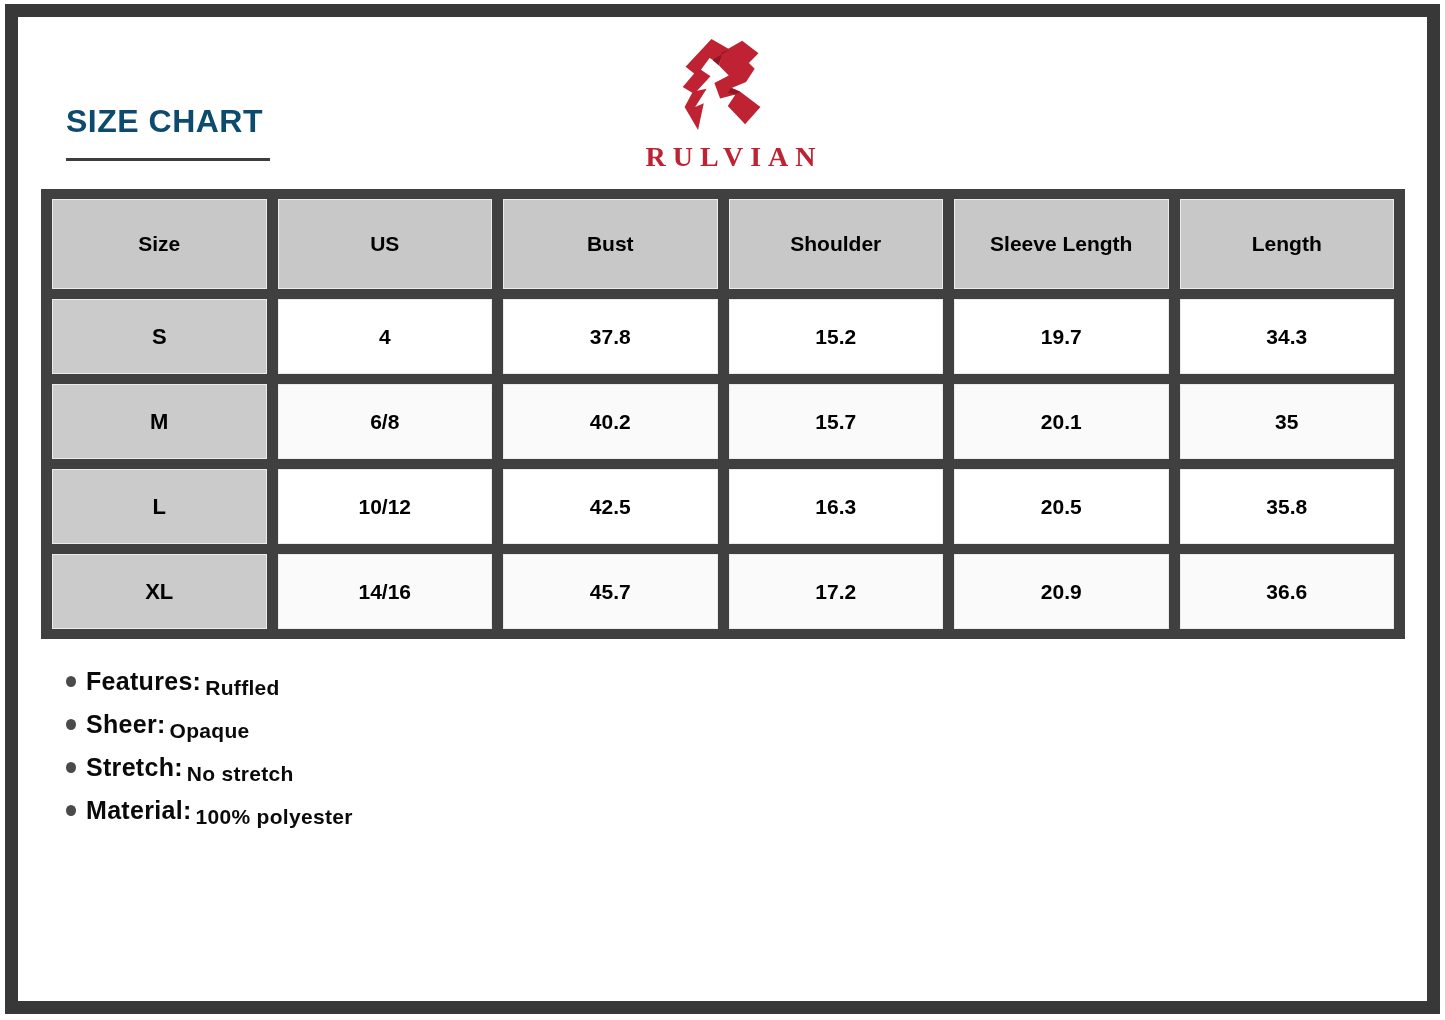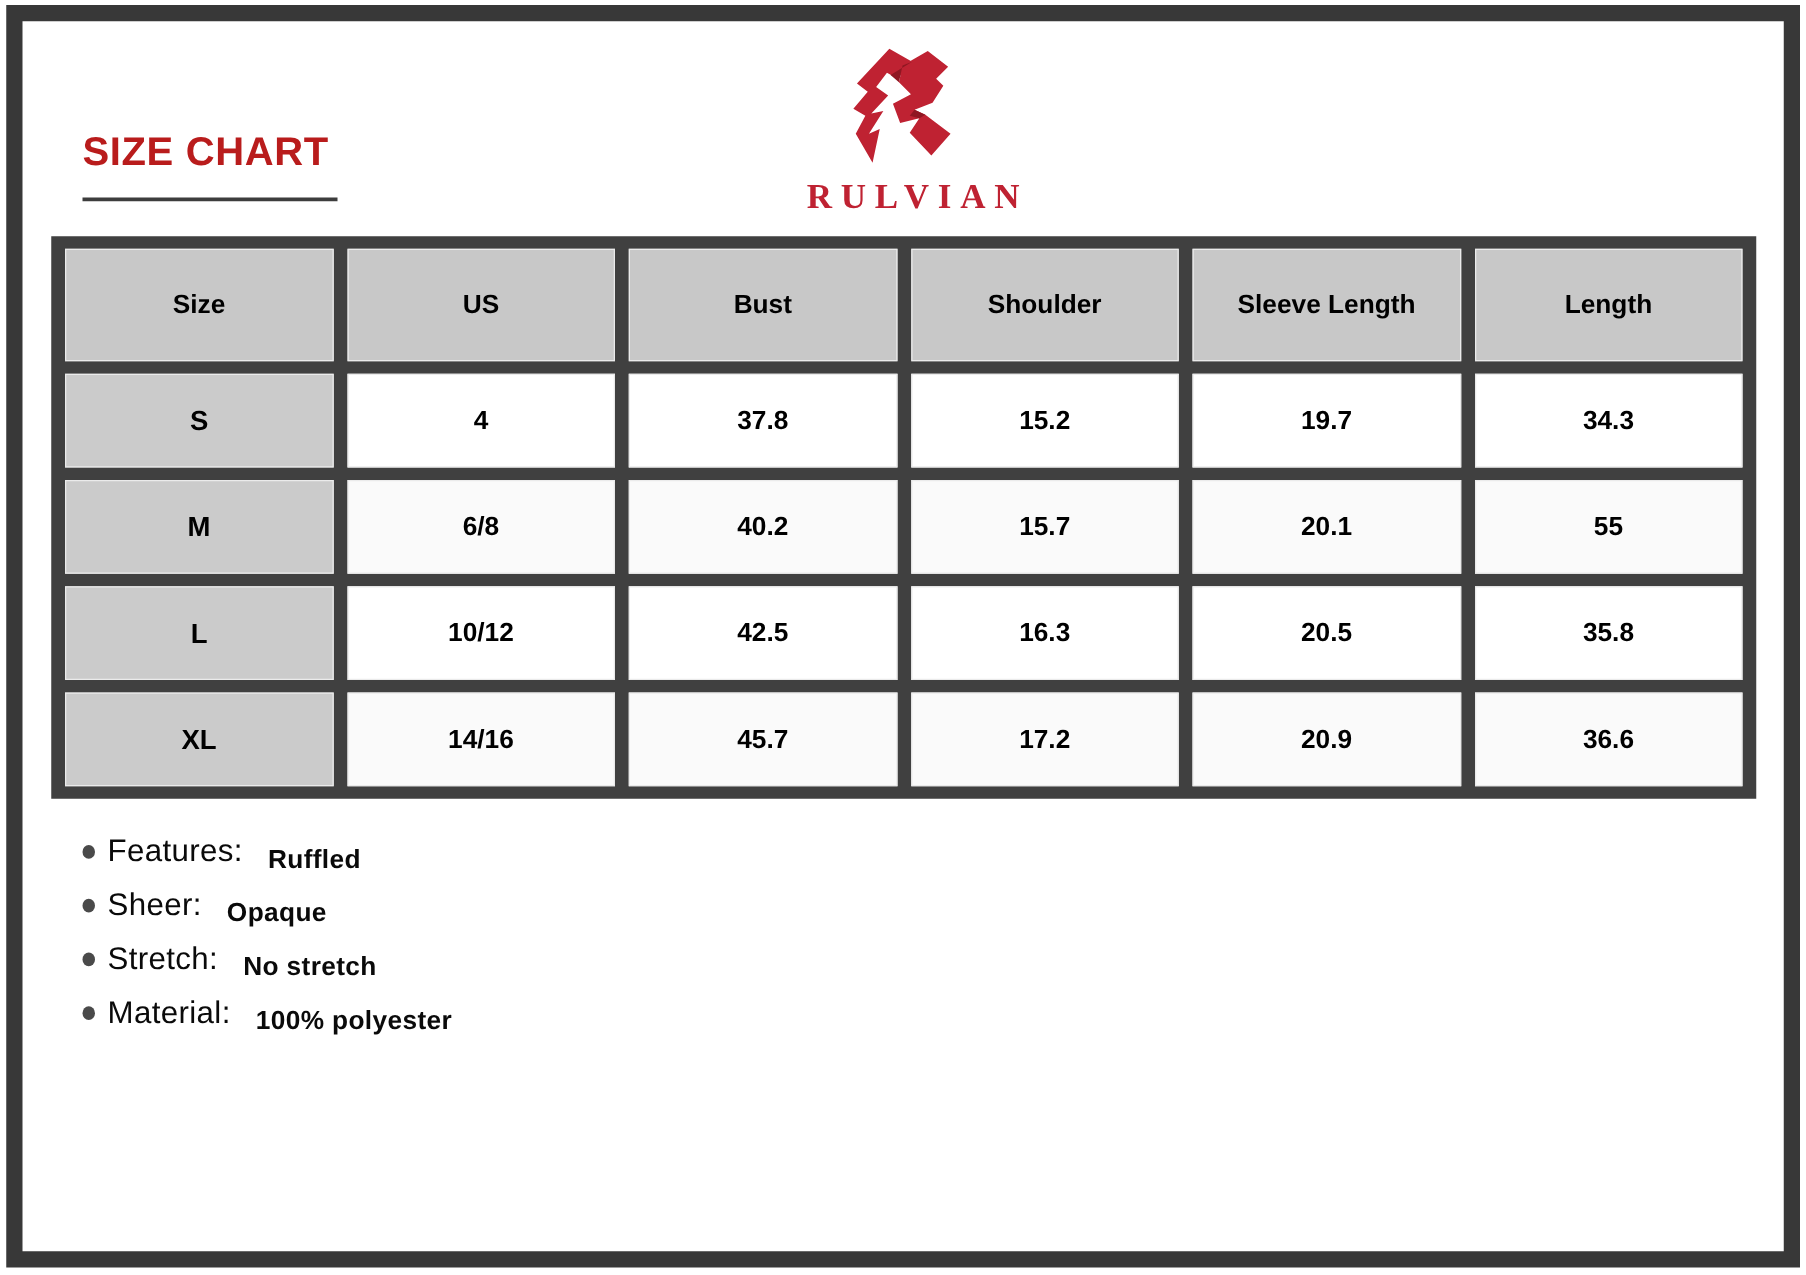--- a/index.html
+++ b/index.html
@@ -9,21 +9,21 @@
   .frame {
     position: absolute;
     top: 4px; left: 5px; right: 5px; bottom: 6px;
     border: 13px solid #383838;
     background: #ffffff;
   }
 
   
   .title {
     position: absolute; left: 48px; top: 86px;
-    font-size: 32px; font-weight: bold; color: #b91c1c;
+    font-size: 32px; font-weight: bold; color: #0c4a6e;
     letter-spacing: 0.5px;
   }
   .title-underline {
     position: absolute; left: 48px; top: 141px;
     width: 204px; height: 3px; background: #3d3d3d;
   }
 
   
   .logo {
     position: absolute; left: 0; right: 0; top: 18px;
@@ -70,21 +70,21 @@
     position: absolute; left: 48px; top: 650px;
     list-style: none;
     display: flex; flex-direction: column; gap: 15px;
   }
   .details li { display: flex; align-items: center; height: 28px; }
   .bullet {
     width: 10px; height: 11px; border-radius: 50%;
     background: #4a4a4a; margin-right: 10px; flex: 0 0 auto;
   }
   .detail-label {
-    font-size: 25px; font-weight: normal; color: #0a0a0a; margin-right: 20px;
+    font-size: 25px; font-weight: bold; color: #0a0a0a; margin-right: 4px;
     letter-spacing: 0.3px;
   }
   .detail-value {
     font-size: 21px; font-weight: bold; color: #0a0a0a;
     letter-spacing: 0.3px;
     margin-top: 13px;
   }
 </style>
 </head>
 <body>
@@ -123,21 +123,21 @@
         <td>15.2</td>
         <td>19.7</td>
         <td>34.3</td>
       </tr>
       <tr>
         <th>M</th>
         <td>6/8</td>
         <td>40.2</td>
         <td>15.7</td>
         <td>20.1</td>
-        <td>55</td>
+        <td>35</td>
       </tr>
       <tr>
         <th>L</th>
         <td>10/12</td>
         <td>42.5</td>
         <td>16.3</td>
         <td>20.5</td>
         <td>35.8</td>
       </tr>
       <tr>

